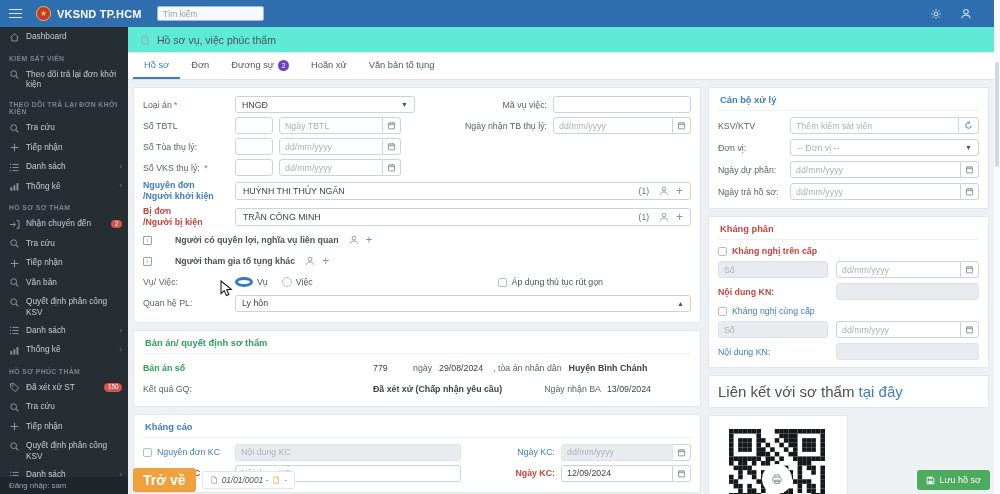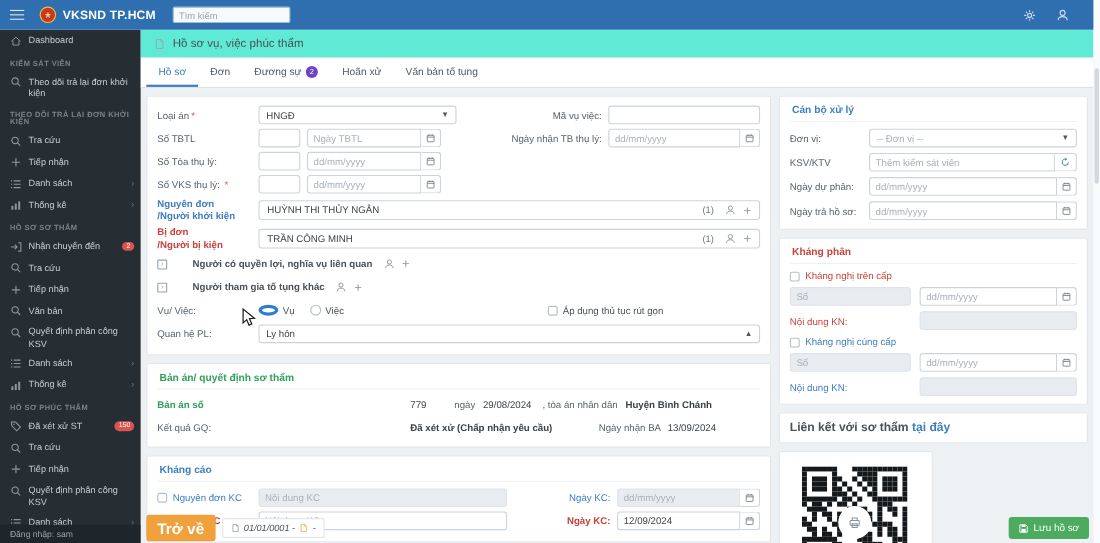--- a/index.html
+++ b/index.html
@@ -94,29 +94,29 @@
   .btn-save svg { width:9px; height:9px; }
 
   
   .rrow { display:flex; align-items:center; margin-bottom:5px; min-height:17px; }
   .rrlabel { width:72px; flex-shrink:0; font-size:8.8px; color:#59636b; }
   .rrctl { flex:1; display:flex; align-items:stretch; }
   .undo-btn { width:20px; border:1px solid #ccd4da; border-left:none; border-radius:0 3px 3px 0; background:#fff; color:#3e7dc0; display:flex; align-items:center; justify-content:center; cursor:pointer; }
   .undo-btn svg { width:9px; height:9px; }
   .kn-cb { display:flex; align-items:center; margin:2px 0 5px; cursor:pointer; }
   .kn-cb span.lbl { font-size:8.8px; }
-  .kn-red { color:#c7433d; } .kn-blue { color:#3e7dc0; }
+  .kn-red { color:#c7433d;font-weight:bold; } .kn-blue { color:#3e7dc0; }
   .kn-row { display:flex; gap:8px; margin-bottom:5px; }
   .kn-so { width:110px; }
   .kn-date { flex:1; }
   .kn-nd { display:flex; align-items:center; margin-bottom:6px; }
   .kn-nd .lbl { width:118px; font-size:8.8px; flex-shrink:0; }
   .kn-nd .inp { flex:1; }
 
-  .linkpanel { font-size:11px; color:#4a5258; padding:7px 9px;font-weight:bold; }
+  .linkpanel { font-size:15px; color:#4a5258; padding:7px 9px; }
   .linkpanel a { color:#3e7dc0; text-decoration:none; cursor:pointer; }
 
   .qrcard { width:140px; background:#fff; border:1px solid #e3e7eb; border-radius:2px; flex:1; position:relative; }
   .qrwrap { position:relative; width:96px; margin:13px 0 0 20px; }
   .qrbadge { position:absolute; left:50%; top:50%; transform:translate(-50%,-50%); width:26px; height:26px; background:#fff; border-radius:50%; box-shadow:0 0 0 2px #fff; display:flex; align-items:center; justify-content:center; color:#8b949c; }
   .qrbadge svg { width:12px; height:12px; }
 
   .scrollbar { position:absolute; top:0; right:0; width:6px; bottom:0; background:#fafbfc; z-index:8; }
   .sthumb { position:absolute; top:62px; right:1px; width:4px; height:105px; background:#d2d8dd; border-radius:2px; }
 
@@ -545,36 +545,36 @@
           </div>
 
         </div>
       </div>
 
       <div class="colR">
 
         <div class="panel">
           <div class="phead blue">Cán bộ xử lý</div>
           <div class="rrow">
-            <span class="rrlabel">Đơn vị:</span>
-            <div class="sel ghost" style="flex:1">
-                <span>-- Đơn vị --</span>
-                <span class="caret">▼</span>
-              </div>
-          </div>
-          <div class="rrow">
             <span class="rrlabel">KSV/KTV</span>
             <div class="rrctl">
               <input class="inp" style="flex: 1 1 0%; border-radius: 3px 0px 0px 3px;" placeholder="Thêm kiểm sát viên">
               <span class="undo-btn">
                   <svg>
                     <use href="#i-undo"></use>
                   </svg>
                 </span>
             </div>
+          </div>
+          <div class="rrow">
+            <span class="rrlabel">Đơn vị:</span>
+            <div class="sel ghost" style="flex:1">
+                <span>-- Đơn vị --</span>
+                <span class="caret">▼</span>
+              </div>
           </div>
           <div class="rrow">
             <span class="rrlabel">Ngày dự phân:</span>
             <div class="dgrp" style="flex:1">
               <input class="inp" placeholder="dd/mm/yyyy" style="">
               <span class="addon">
                   <svg>
                     <use href="#i-cal"></use>
                   </svg>
                 </span>

